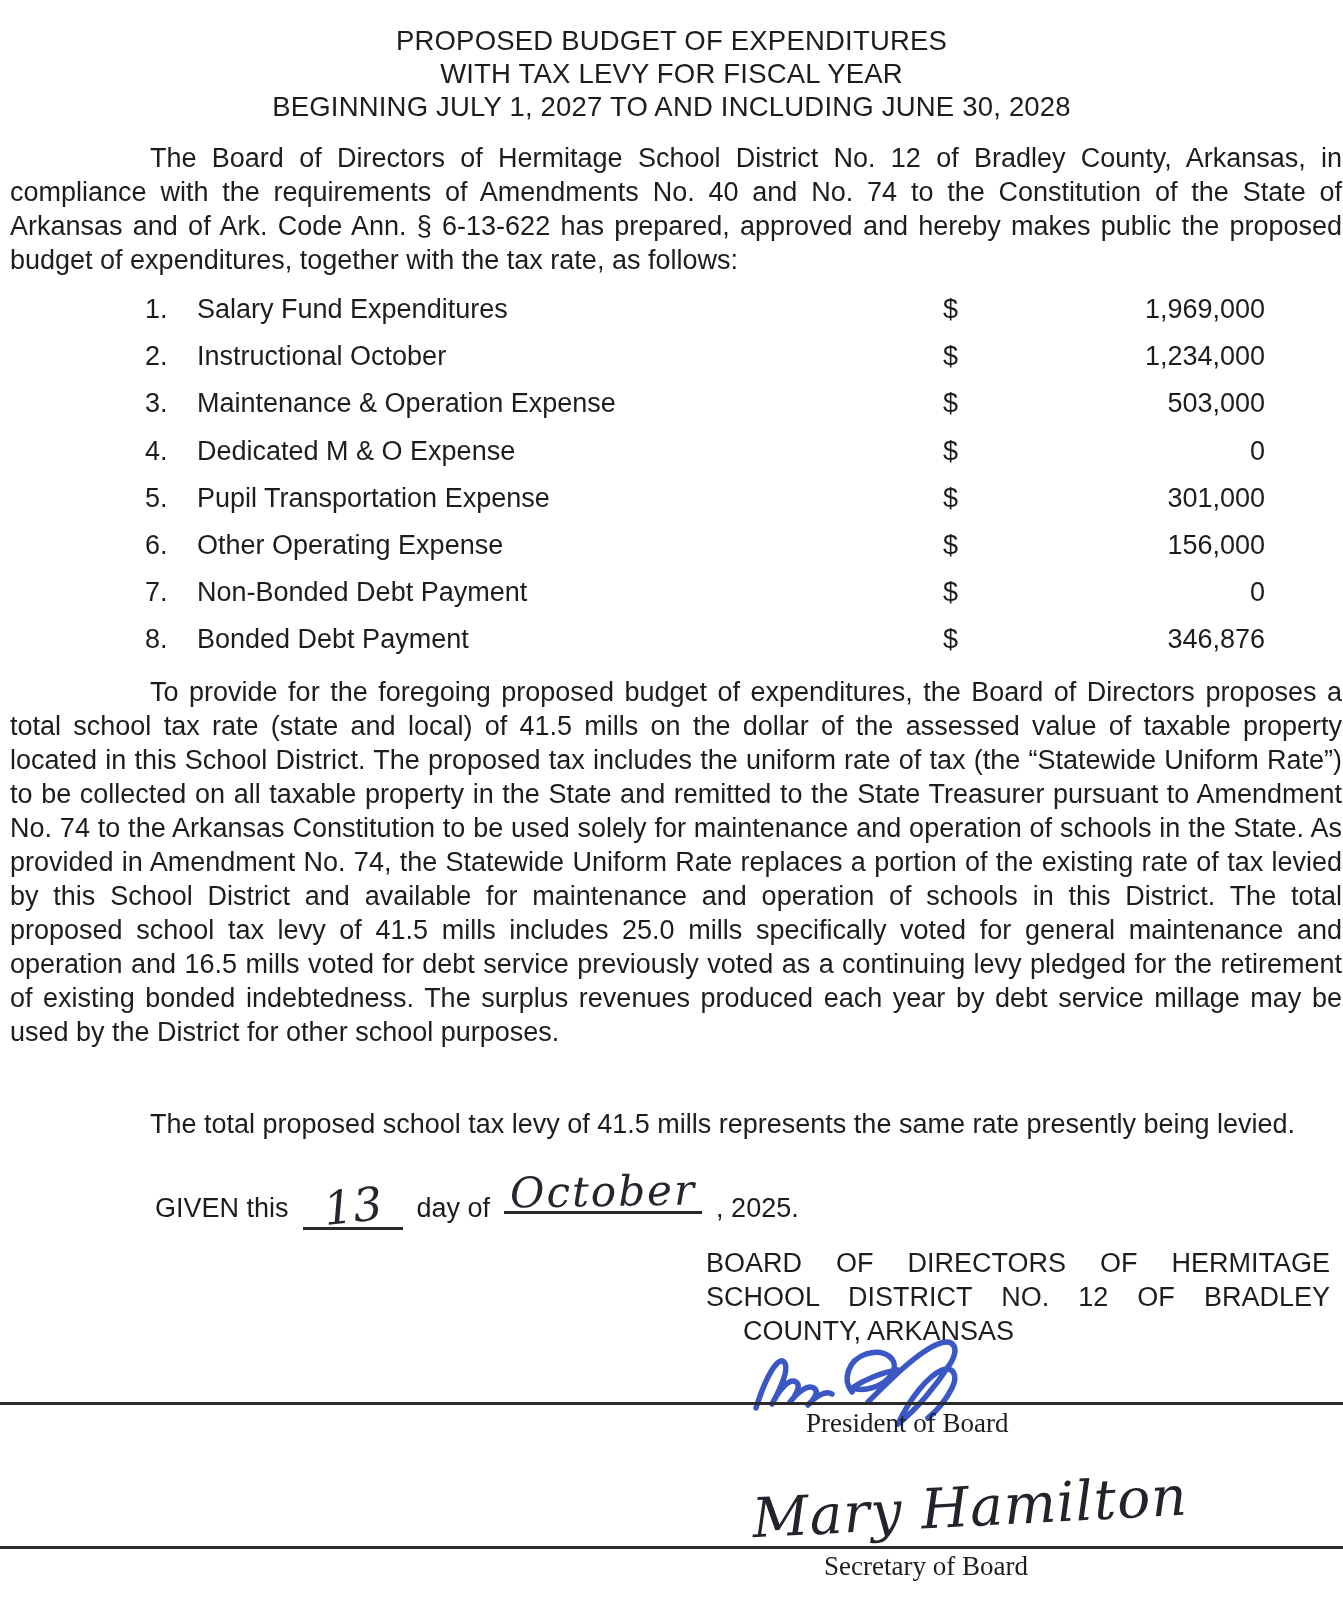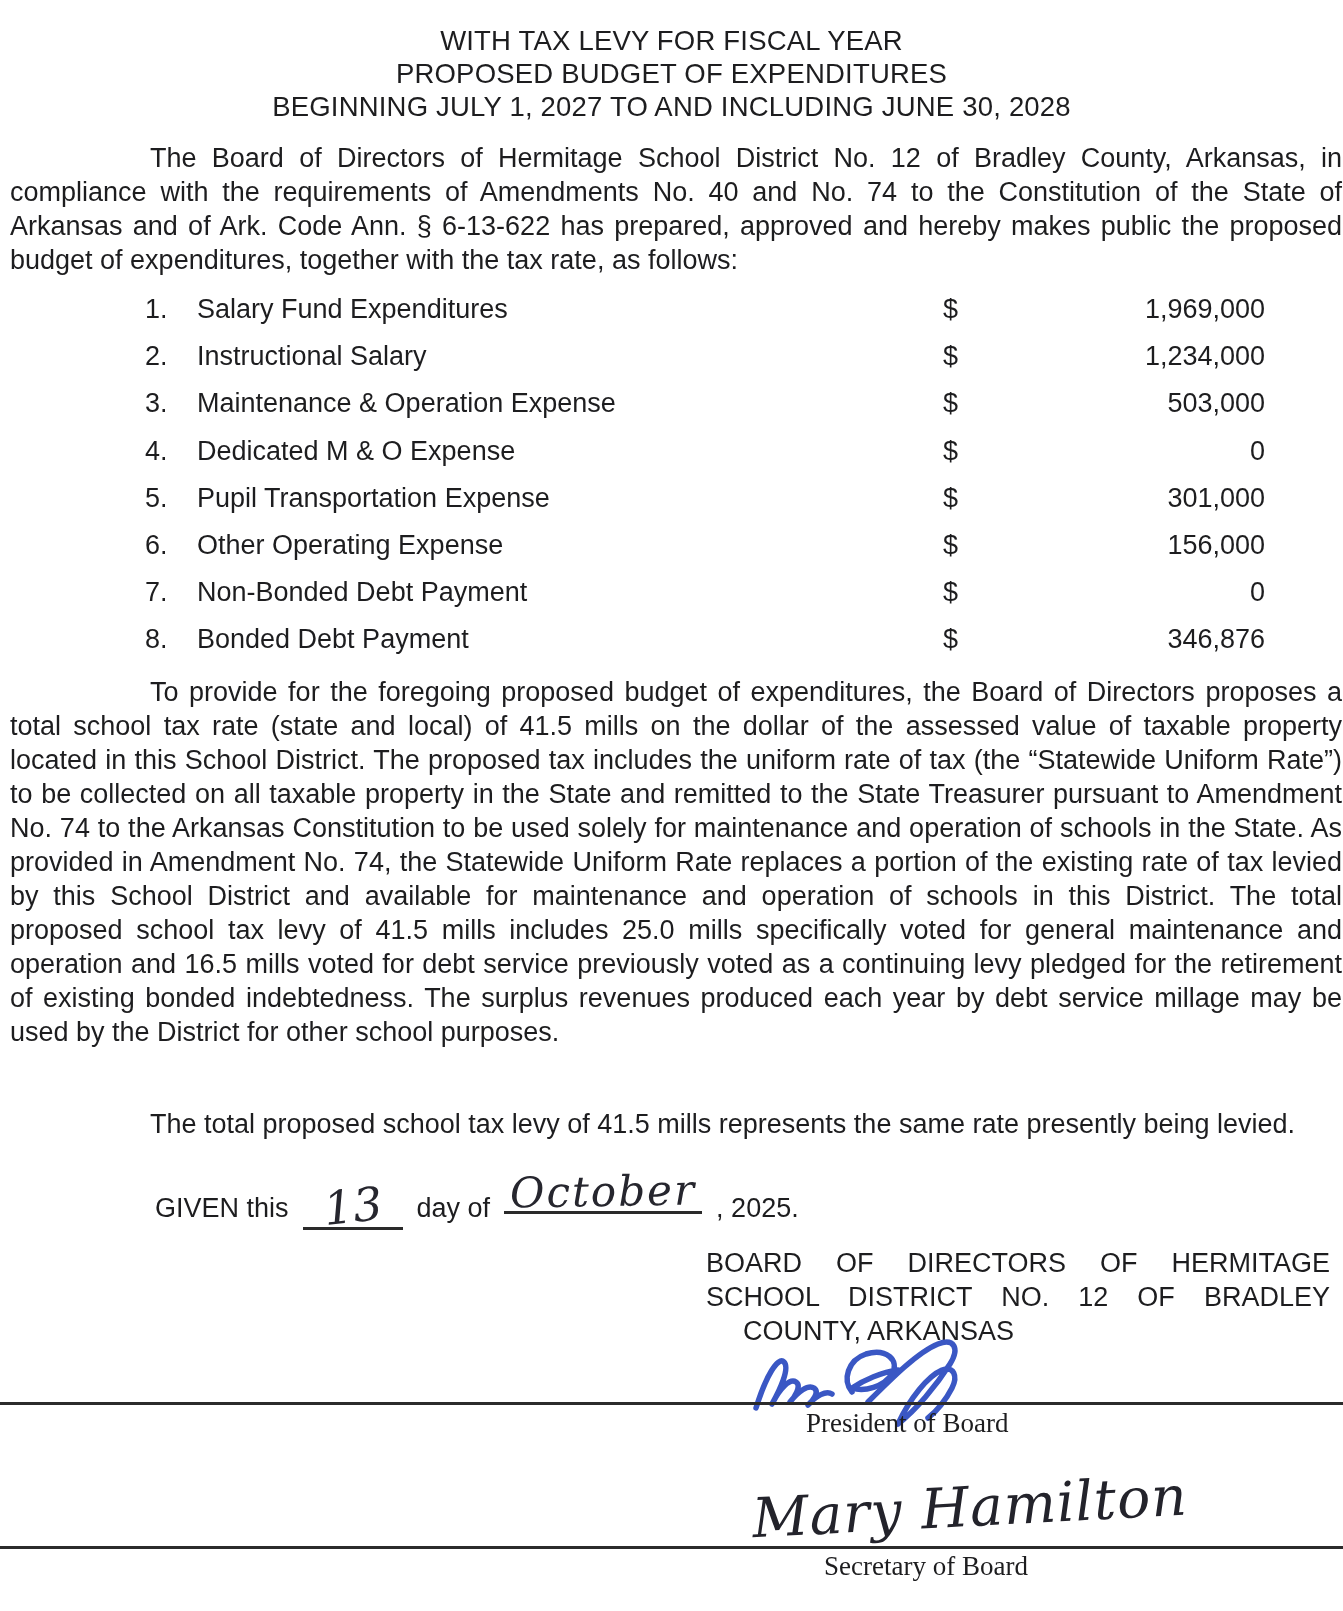--- a/index.html
+++ b/index.html
@@ -51,39 +51,39 @@
   #ssig { position:absolute; left:752px; top:1477px; font-family:"DejaVu Serif", serif;
     font-style:italic; font-size:55px; line-height:60px; color:#23232b;
     transform:rotate(-3deg); letter-spacing:1px; white-space:nowrap; }
 </style>
 </head>
 <body>
 
 <div class="page">
 
   <div class="title-block">
+    <div>PROPOSED BUDGET OF EXPENDITURES</div>
     <div>WITH TAX LEVY FOR FISCAL YEAR</div>
-    <div>PROPOSED BUDGET OF EXPENDITURES</div>
     <div>BEGINNING JULY 1, 2027 TO AND INCLUDING JUNE 30, 2028</div>
   </div>
 
   <div class="para" id="p1">The Board of Directors of Hermitage School District No. 12 of Bradley County, Arkansas, in compliance with the requirements of Amendments No. 40 and No. 74 to the Constitution of the State of Arkansas and of Ark. Code Ann. § 6-13-622 has prepared, approved and hereby makes public the proposed budget of expenditures, together with the tax rate, as follows:</div>
 
   <div class="list">
     <div class="row">
       <span class="num">1.</span>
       <span class="label">Salary Fund Expenditures</span>
       <span class="money">
           <span>$</span>
           <span>1,969,000</span>
         </span>
     </div>
     <div class="row">
       <span class="num">2.</span>
-      <span class="label">Instructional Salary</span>
+      <span class="label">Instructional October</span>
       <span class="money">
           <span>$</span>
           <span>1,234,000</span>
         </span>
     </div>
     <div class="row">
       <span class="num">3.</span>
       <span class="label">Maintenance &amp; Operation Expense</span>
       <span class="money">
           <span>$</span>

